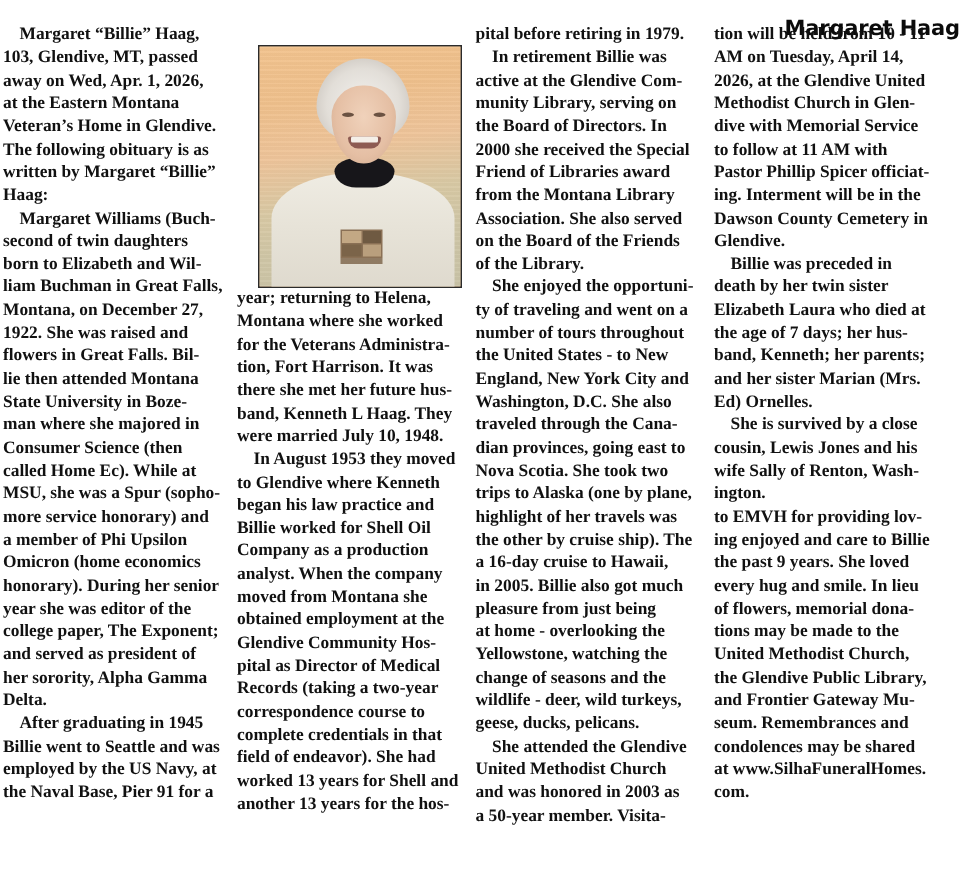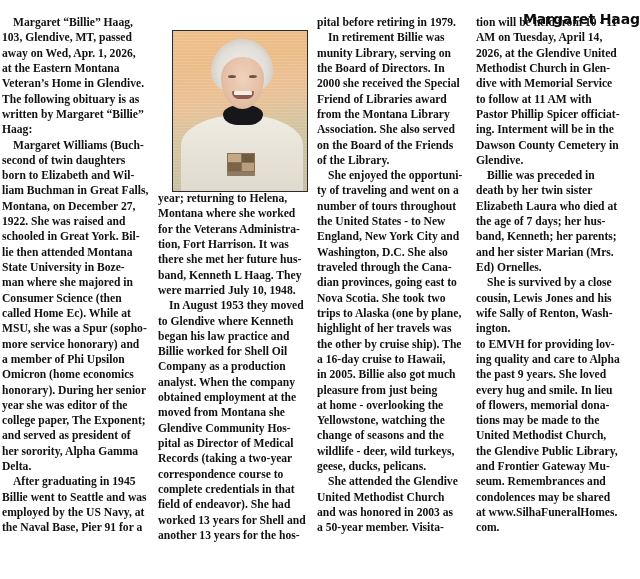--- a/index.html
+++ b/index.html
@@ -224,21 +224,21 @@
         <span class="line">Veteran’s Home in Glendive.</span>
         <span class="line">The following obituary is as</span>
         <span class="line">written by Margaret “Billie”</span>
         <span class="line">Haag:</span>
         <span class="line indent">Margaret Williams (Buch-</span>
         <span class="line">second of twin daughters</span>
         <span class="line">born to Elizabeth and Wil-</span>
         <span class="line">liam Buchman in Great Falls,</span>
         <span class="line">Montana, on December 27,</span>
         <span class="line">1922. She was raised and</span>
-        <span class="line">schooled in Great York. Bil-</span>
+        <span class="line">flowers in Great Falls. Bil-</span>
         <span class="line">lie then attended Montana</span>
         <span class="line">State University in Boze-</span>
         <span class="line">man where she majored in</span>
         <span class="line">Consumer Science (then</span>
         <span class="line">called Home Ec). While at</span>
         <span class="line">MSU, she was a Spur (sopho-</span>
         <span class="line">more service honorary) and</span>
         <span class="line">a member of Phi Upsilon</span>
         <span class="line">Omicron (home economics</span>
         <span class="line">honorary). During her senior</span>
@@ -259,34 +259,35 @@
         <span class="line">tion, Fort Harrison. It was</span>
         <span class="line">there she met her future hus-</span>
         <span class="line">band, Kenneth L Haag. They</span>
         <span class="line">were married July 10, 1948.</span>
         <span class="line indent">In August 1953 they moved</span>
         <span class="line">to Glendive where Kenneth</span>
         <span class="line">began his law practice and</span>
         <span class="line">Billie worked for Shell Oil</span>
         <span class="line">Company as a production</span>
         <span class="line">analyst. When the company</span>
+        <span class="line">moved from Montana she</span>
         <span class="line">obtained employment at the</span>
-        <span class="line">moved from Montana she</span>
         <span class="line">Glendive Community Hos-</span>
         <span class="line">pital as Director of Medical</span>
         <span class="line">Records (taking a two-year</span>
         <span class="line">correspondence course to</span>
         <span class="line">complete credentials in that</span>
         <span class="line">field of endeavor). She had</span>
         <span class="line">worked 13 years for Shell and</span>
         <span class="line">another 13 years for the hos-</span>
       </div>
     <div class="col col-3">
         <span class="line">pital before retiring in 1979.</span>
         <span class="line indent">In retirement Billie was</span>
+        <span class="line">active at the Glendive Com-</span>
         <span class="line">munity Library, serving on</span>
         <span class="line">the Board of Directors. In</span>
         <span class="line">2000 she received the Special</span>
         <span class="line">Friend of Libraries award</span>
         <span class="line">from the Montana Library</span>
         <span class="line">Association. She also served</span>
         <span class="line">on the Board of the Friends</span>
         <span class="line">of the Library.</span>
         <span class="line indent">She enjoyed the opportuni-</span>
         <span class="line">ty of traveling and went on a</span>
@@ -329,21 +330,21 @@
         <span class="line">Elizabeth Laura who died at</span>
         <span class="line">the age of 7 days; her hus-</span>
         <span class="line">band, Kenneth; her parents;</span>
         <span class="line">and her sister Marian (Mrs.</span>
         <span class="line">Ed) Ornelles.</span>
         <span class="line indent">She is survived by a close</span>
         <span class="line">cousin, Lewis Jones and his</span>
         <span class="line">wife Sally of Renton, Wash-</span>
         <span class="line">ington.</span>
         <span class="line">to EMVH for providing lov-</span>
-        <span class="line">ing quality and care to Alpha</span>
+        <span class="line">ing enjoyed and care to Billie</span>
         <span class="line">the past 9 years. She loved</span>
         <span class="line">every hug and smile. In lieu</span>
         <span class="line">of flowers, memorial dona-</span>
         <span class="line">tions may be made to the</span>
         <span class="line">United Methodist Church,</span>
         <span class="line">the Glendive Public Library,</span>
         <span class="line">and Frontier Gateway Mu-</span>
         <span class="line">seum. Remembrances and</span>
         <span class="line">condolences may be shared</span>
         <span class="line">at www.SilhaFuneralHomes.</span>

